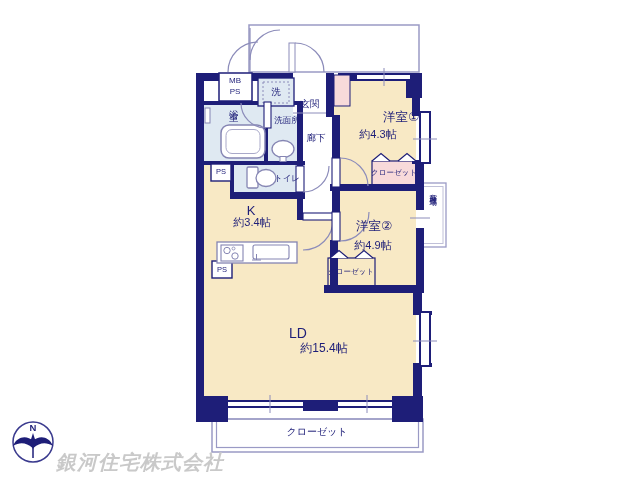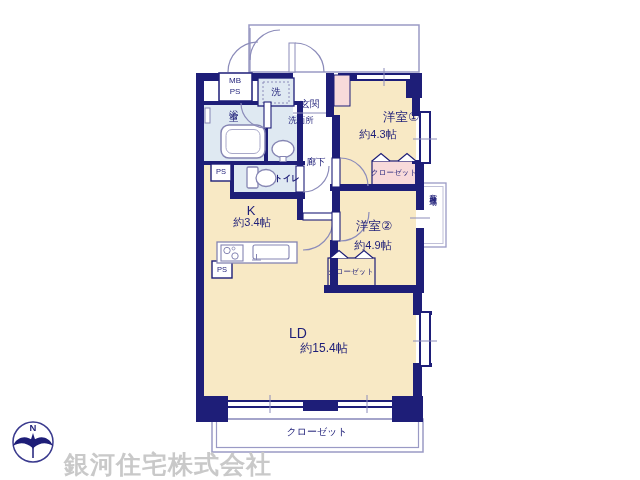--- a/index.html
+++ b/index.html
@@ -179,33 +179,33 @@
     <path d="M33,441 C27,435 17,436 13,446 C20,441.5 27,443 32,447.5 C33,448.5 33,449 33,449
              C33,449 33,448.5 34,447.5 C39,443 46,441.5 53,446 C49,436 39,435 33,441 Z" fill="#1e1e78"></path>
   </g>
 </svg>
 
 <div class="lbl" style="left:235px;top:81px;font-size:8px;">MB</div>
 <div class="lbl" style="left:235px;top:92px;font-size:8px;">PS</div>
 <div class="lbl" style="left:276px;top:92px;font-size:9.5px;">洗</div>
 <div class="lbl" style="left:310px;top:89px;font-size:9.5px;margin-top:15px;">玄関</div>
 <div class="lbl vert" style="left:234px;top:102px;font-size:9.5px;">浴室</div>
-<div class="lbl" style="left:287px;top:120px;font-size:8.5px;margin-left:14px;">洗面所</div>
-<div class="lbl" style="left:316px;top:138px;font-size:9.5px;margin-top:24px;">廊下</div>
-<div class="lbl" style="left:287px;top:178px;font-size:8.5px;font-weight:bold;">トイレ</div>
+<div class="lbl" style="left:287px;top:120px;font-size:8.5px;">洗面所</div>
+<div class="lbl" style="left:316px;top:138px;font-size:9.5px;">廊下</div>
+<div class="lbl" style="left:287px;top:178px;font-size:8.5px;">トイレ</div>
 <div class="lbl" style="left:221px;top:172px;font-size:7.5px;">PS</div>
 <div class="lbl" style="left:222px;top:270px;font-size:7.5px;">PS</div>
 <div class="lbl" style="left:251px;top:210px;font-size:13px;">K</div>
 <div class="lbl" style="left:252px;top:222px;font-size:11px;">約3.4帖</div>
 <div class="lbl" style="left:377px;top:117px;font-size:12.5px;margin-left:24px;">洋室①</div>
 <div class="lbl" style="left:378px;top:134px;font-size:11px;">約4.3帖</div>
 <div class="lbl" style="left:394px;top:173px;font-size:7.5px;">クローゼット</div>
 <div class="lbl" style="left:374px;top:226px;font-size:12.5px;">洋室②</div>
 <div class="lbl" style="left:373px;top:245px;font-size:11px;">約4.9帖</div>
 <div class="lbl" style="left:351px;top:272px;font-size:7.5px;">クローゼット</div>
 <div class="lbl" style="left:298px;top:333px;font-size:14px;">LD</div>
 <div class="lbl" style="left:324px;top:348px;font-size:12px;">約15.4帖</div>
 <div class="lbl" style="left:317px;top:432px;font-size:10px;">クローゼット</div>
 <div class="lbl vert" style="left:433px;top:188px;font-size:7.5px;letter-spacing:1px;">室外機置場</div>
 <div class="lbl" style="left:33px;top:428px;font-size:9.5px;font-weight:bold;">N</div>
-<div class="lbl wm" style="left:64px;top:452px;font-size:25px;">銀河住宅株式会社</div>
+<div class="lbl wm" style="left:56px;top:452px;font-size:20px;font-style:italic;">銀河住宅株式会社</div>
 
 </div>
 
 </body></html>

